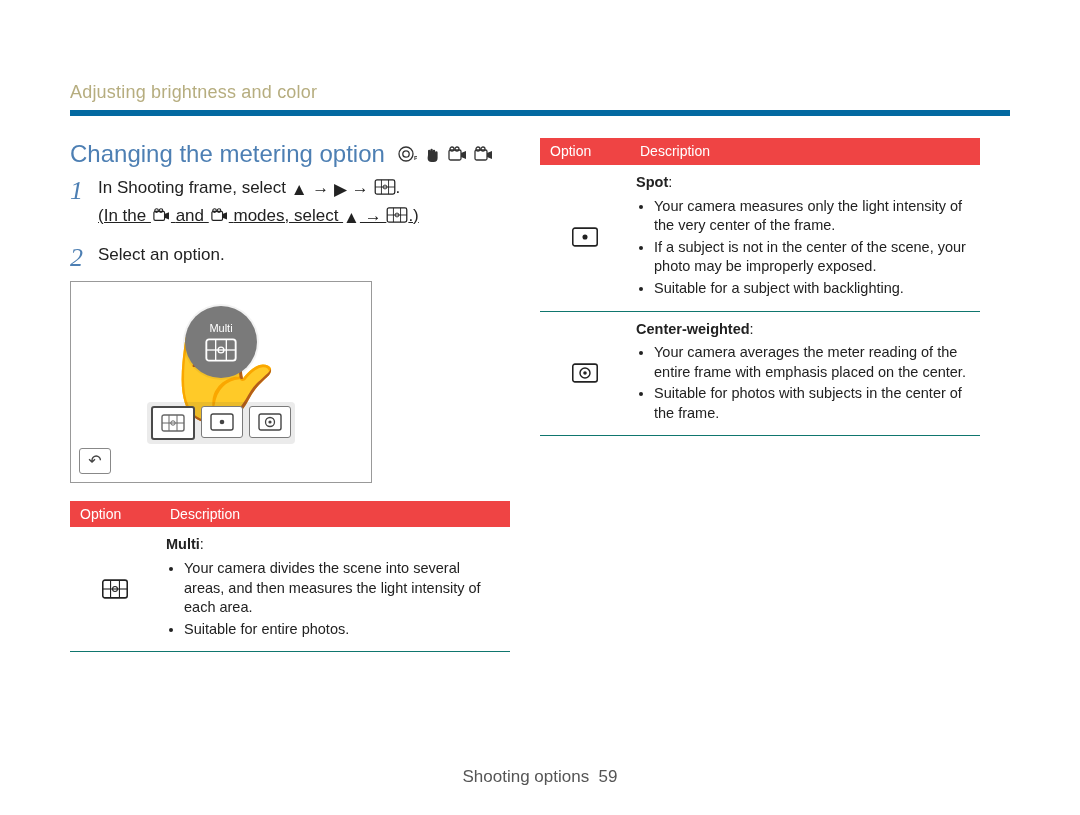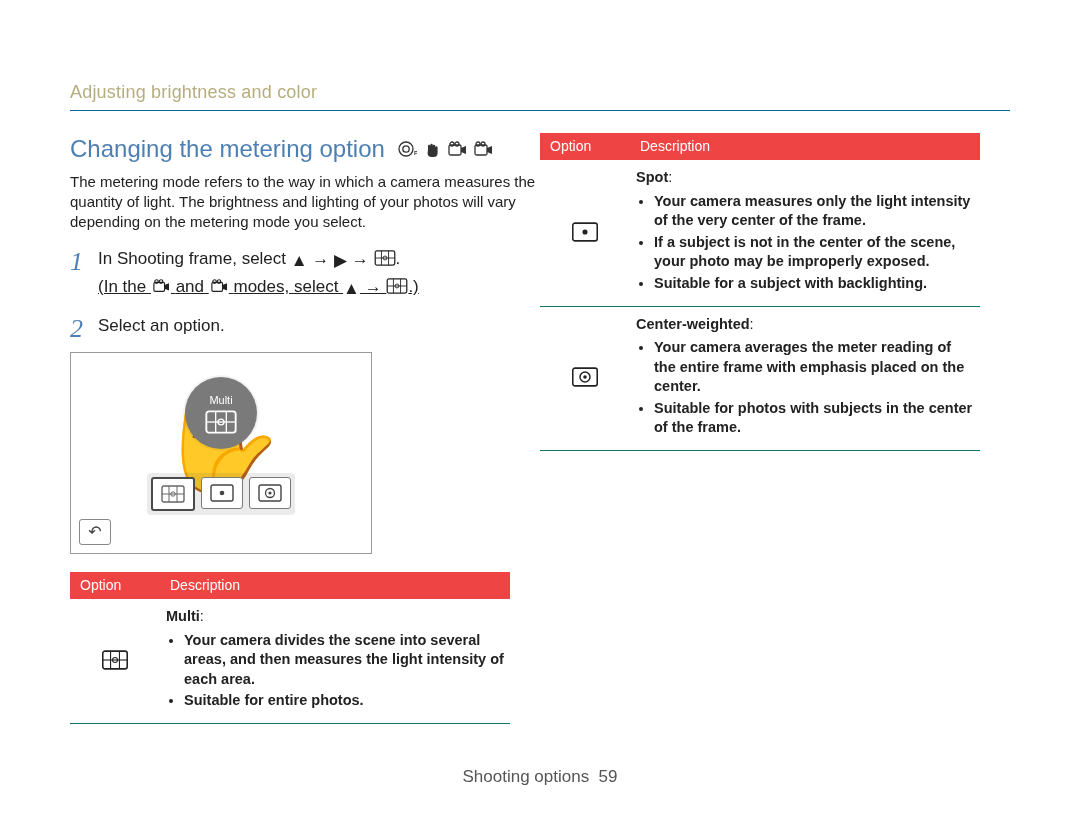--- a/index.html
+++ b/index.html
@@ -16,21 +16,21 @@
   .page {
     position: relative;
     width: 1080px;
     height: 815px;
     padding: 80px 70px 0 70px;
     box-sizing: border-box;
   }
   .section-label {
     color: #b6ad7f;
     font-size: 18px;
-    border-bottom: 1px solid #0369a1;
+    border-bottom: 6px solid #0369a1;
     padding-bottom: 6px;
     margin-bottom: 22px;
     font-weight: 300;
     letter-spacing: .2px;
   }
   .columns {
     display: flex;
   }
   .col {
     flex: 1 1 0;
@@ -183,21 +183,20 @@
     text-align: center;
     vertical-align: middle;
     padding-top: 14px;
   }
   table.options ul {
     margin: 4px 0 0 0;
     padding-left: 18px;
   }
   table.options ul li {
     margin-bottom: 2px;
-    font-weight: bold;
   }
   .opt-title { font-weight: bold; }
   
   .footer {
     position: absolute;
     bottom: 26px;
     left: 0; right: 0;
     text-align: center;
     font-size: 17px;
     color: #555;
@@ -258,21 +257,20 @@
               </svg></span>
           <span class="inline-icon"><svg width="20" height="18" viewBox="0 0 20 18" style="color:#333">
                 <use href="#ic-video"></use>
               </svg></span>
           <span class="inline-icon"><svg width="20" height="18" viewBox="0 0 20 18" style="color:#333">
                 <use href="#ic-video"></use>
               </svg></span>
         </span>
       </h2>
 
-      <p class="body-text">The metering mode refers to the way in which a camera measures the quantity of light. The brightness and lighting of your photos will vary depending on the metering mode you select.</p>
 
       <ol class="steps">
         <li>
           <span>In Shooting frame, select </span>
           <span class="inline-icon-sm">▲</span> →
           <span class="inline-icon-sm">▶</span> →
           <span class="inline-icon-sm"><svg width="22" height="16" viewBox="0 0 24 18" style="color:#222">
                 <use href="#ic-multi"></use>
               </svg></span><span>.</span>
           <span class="step-sub">

